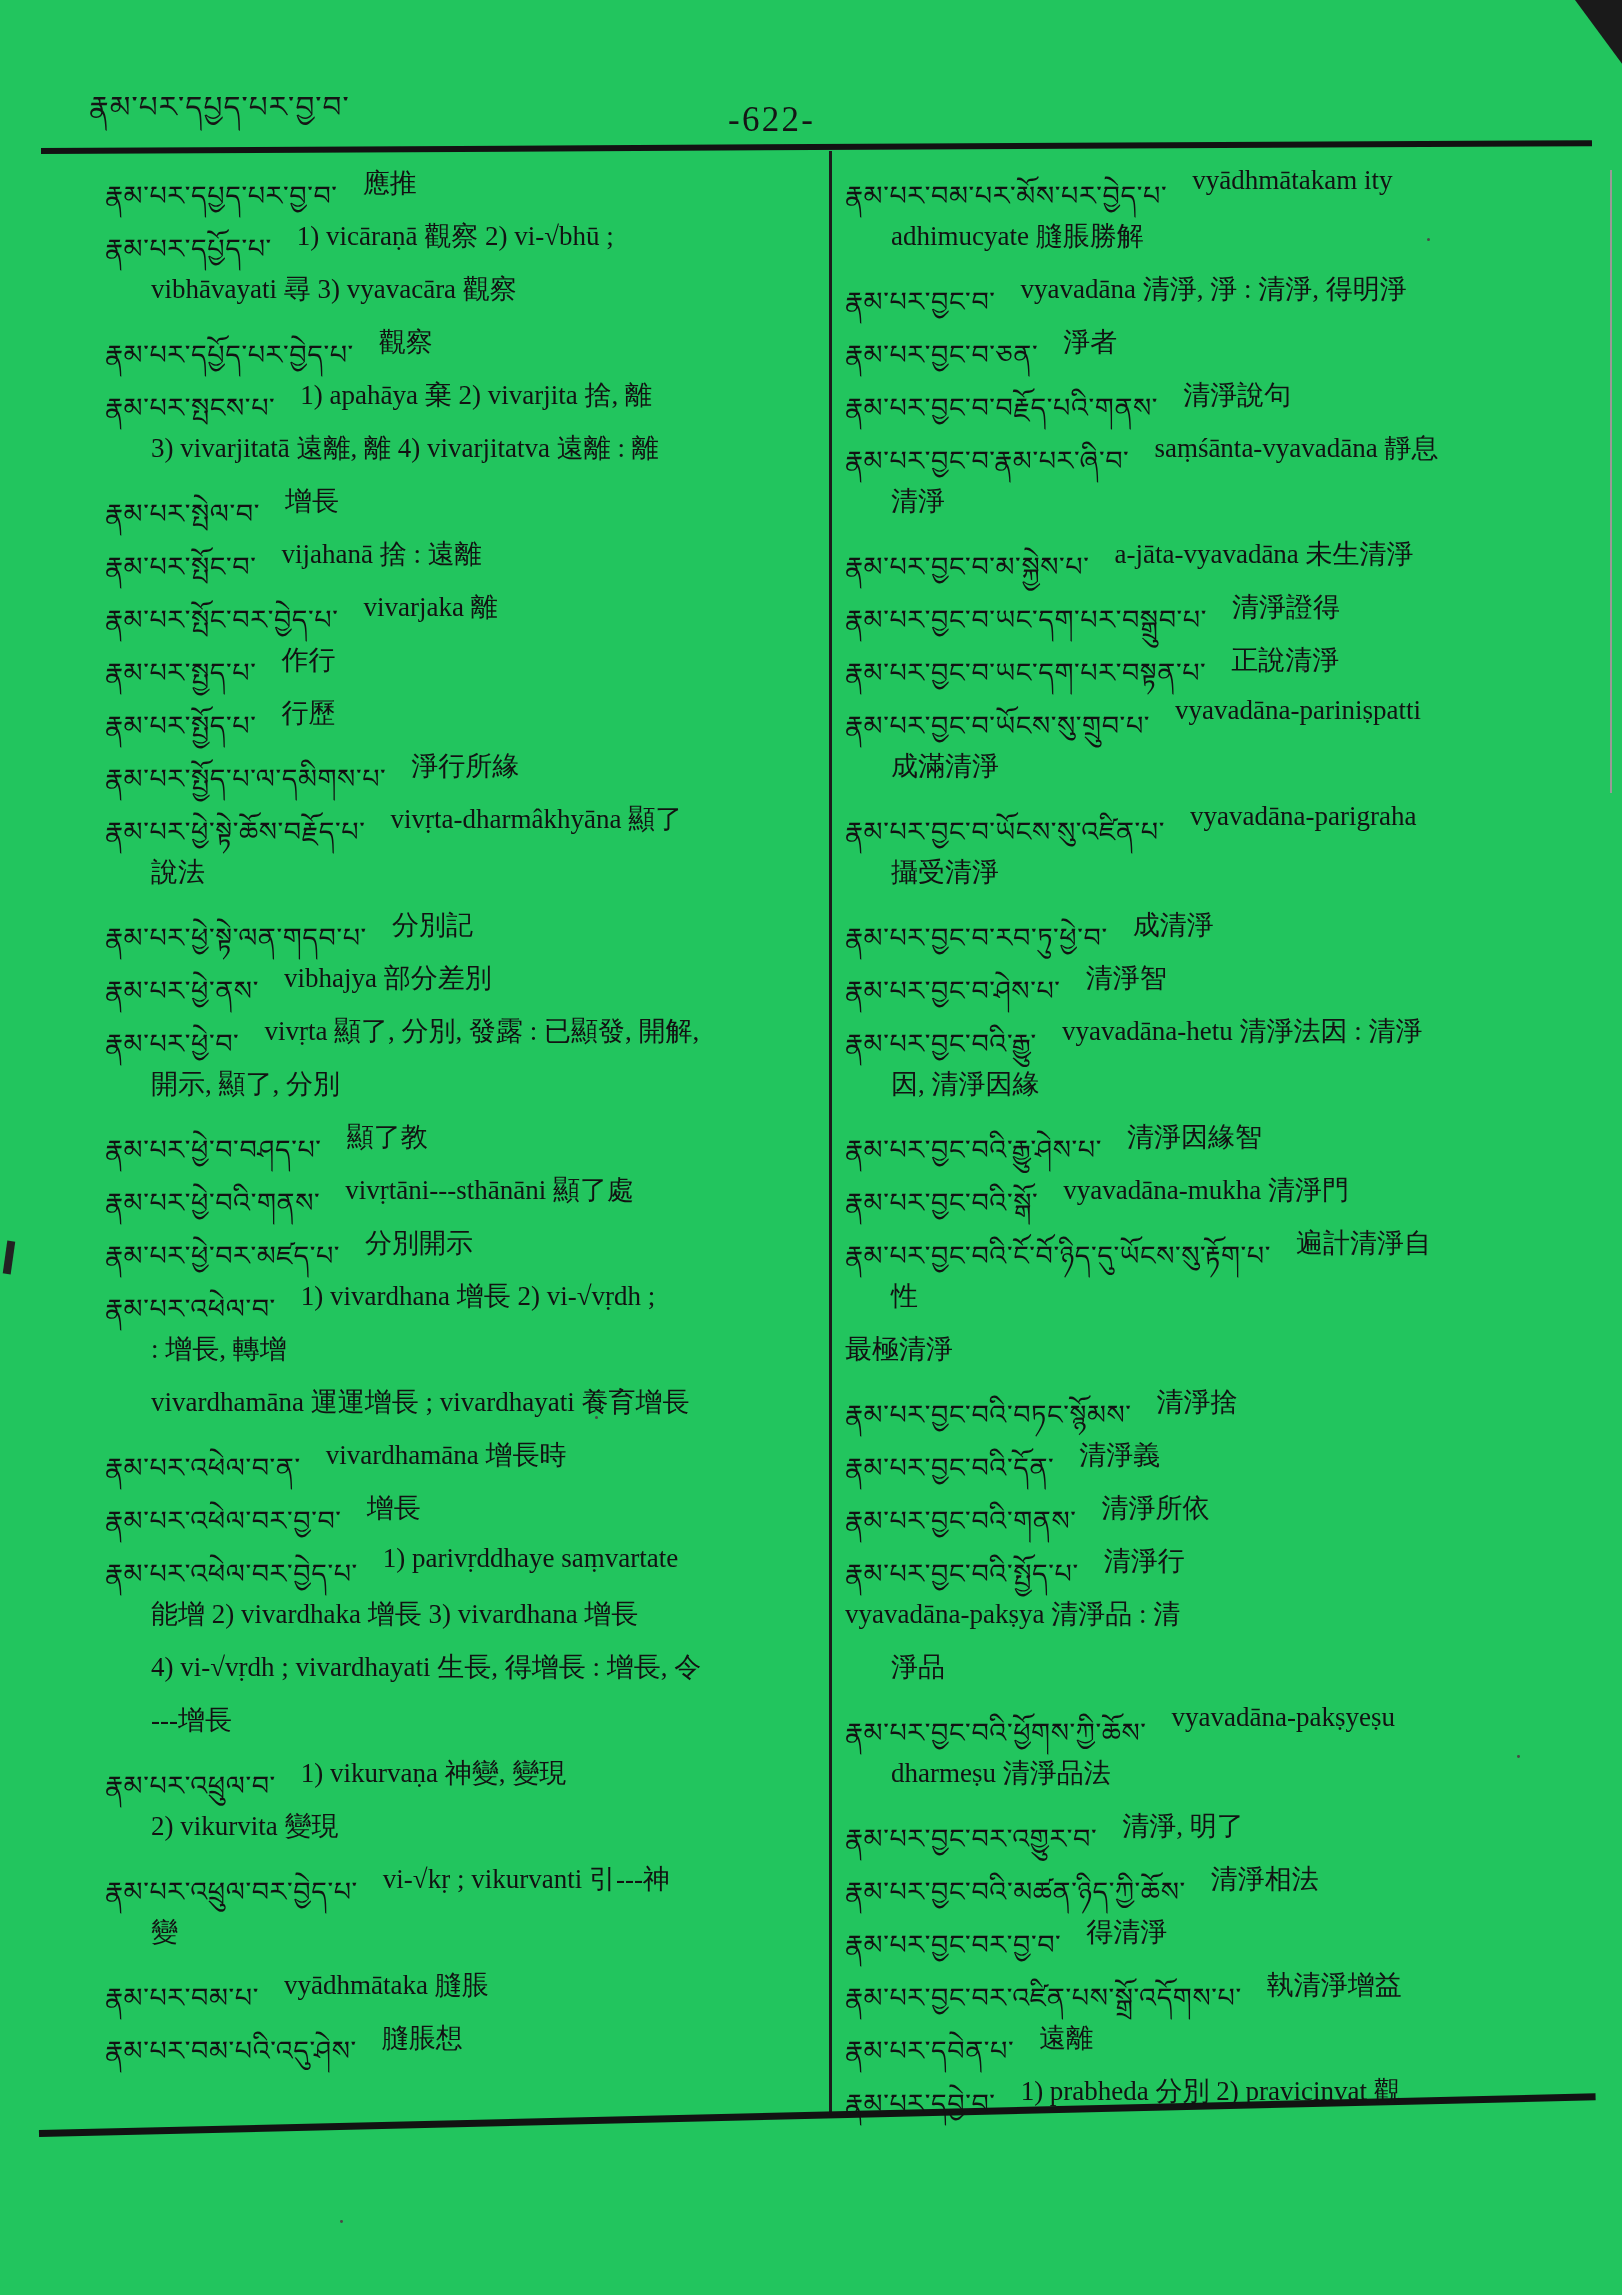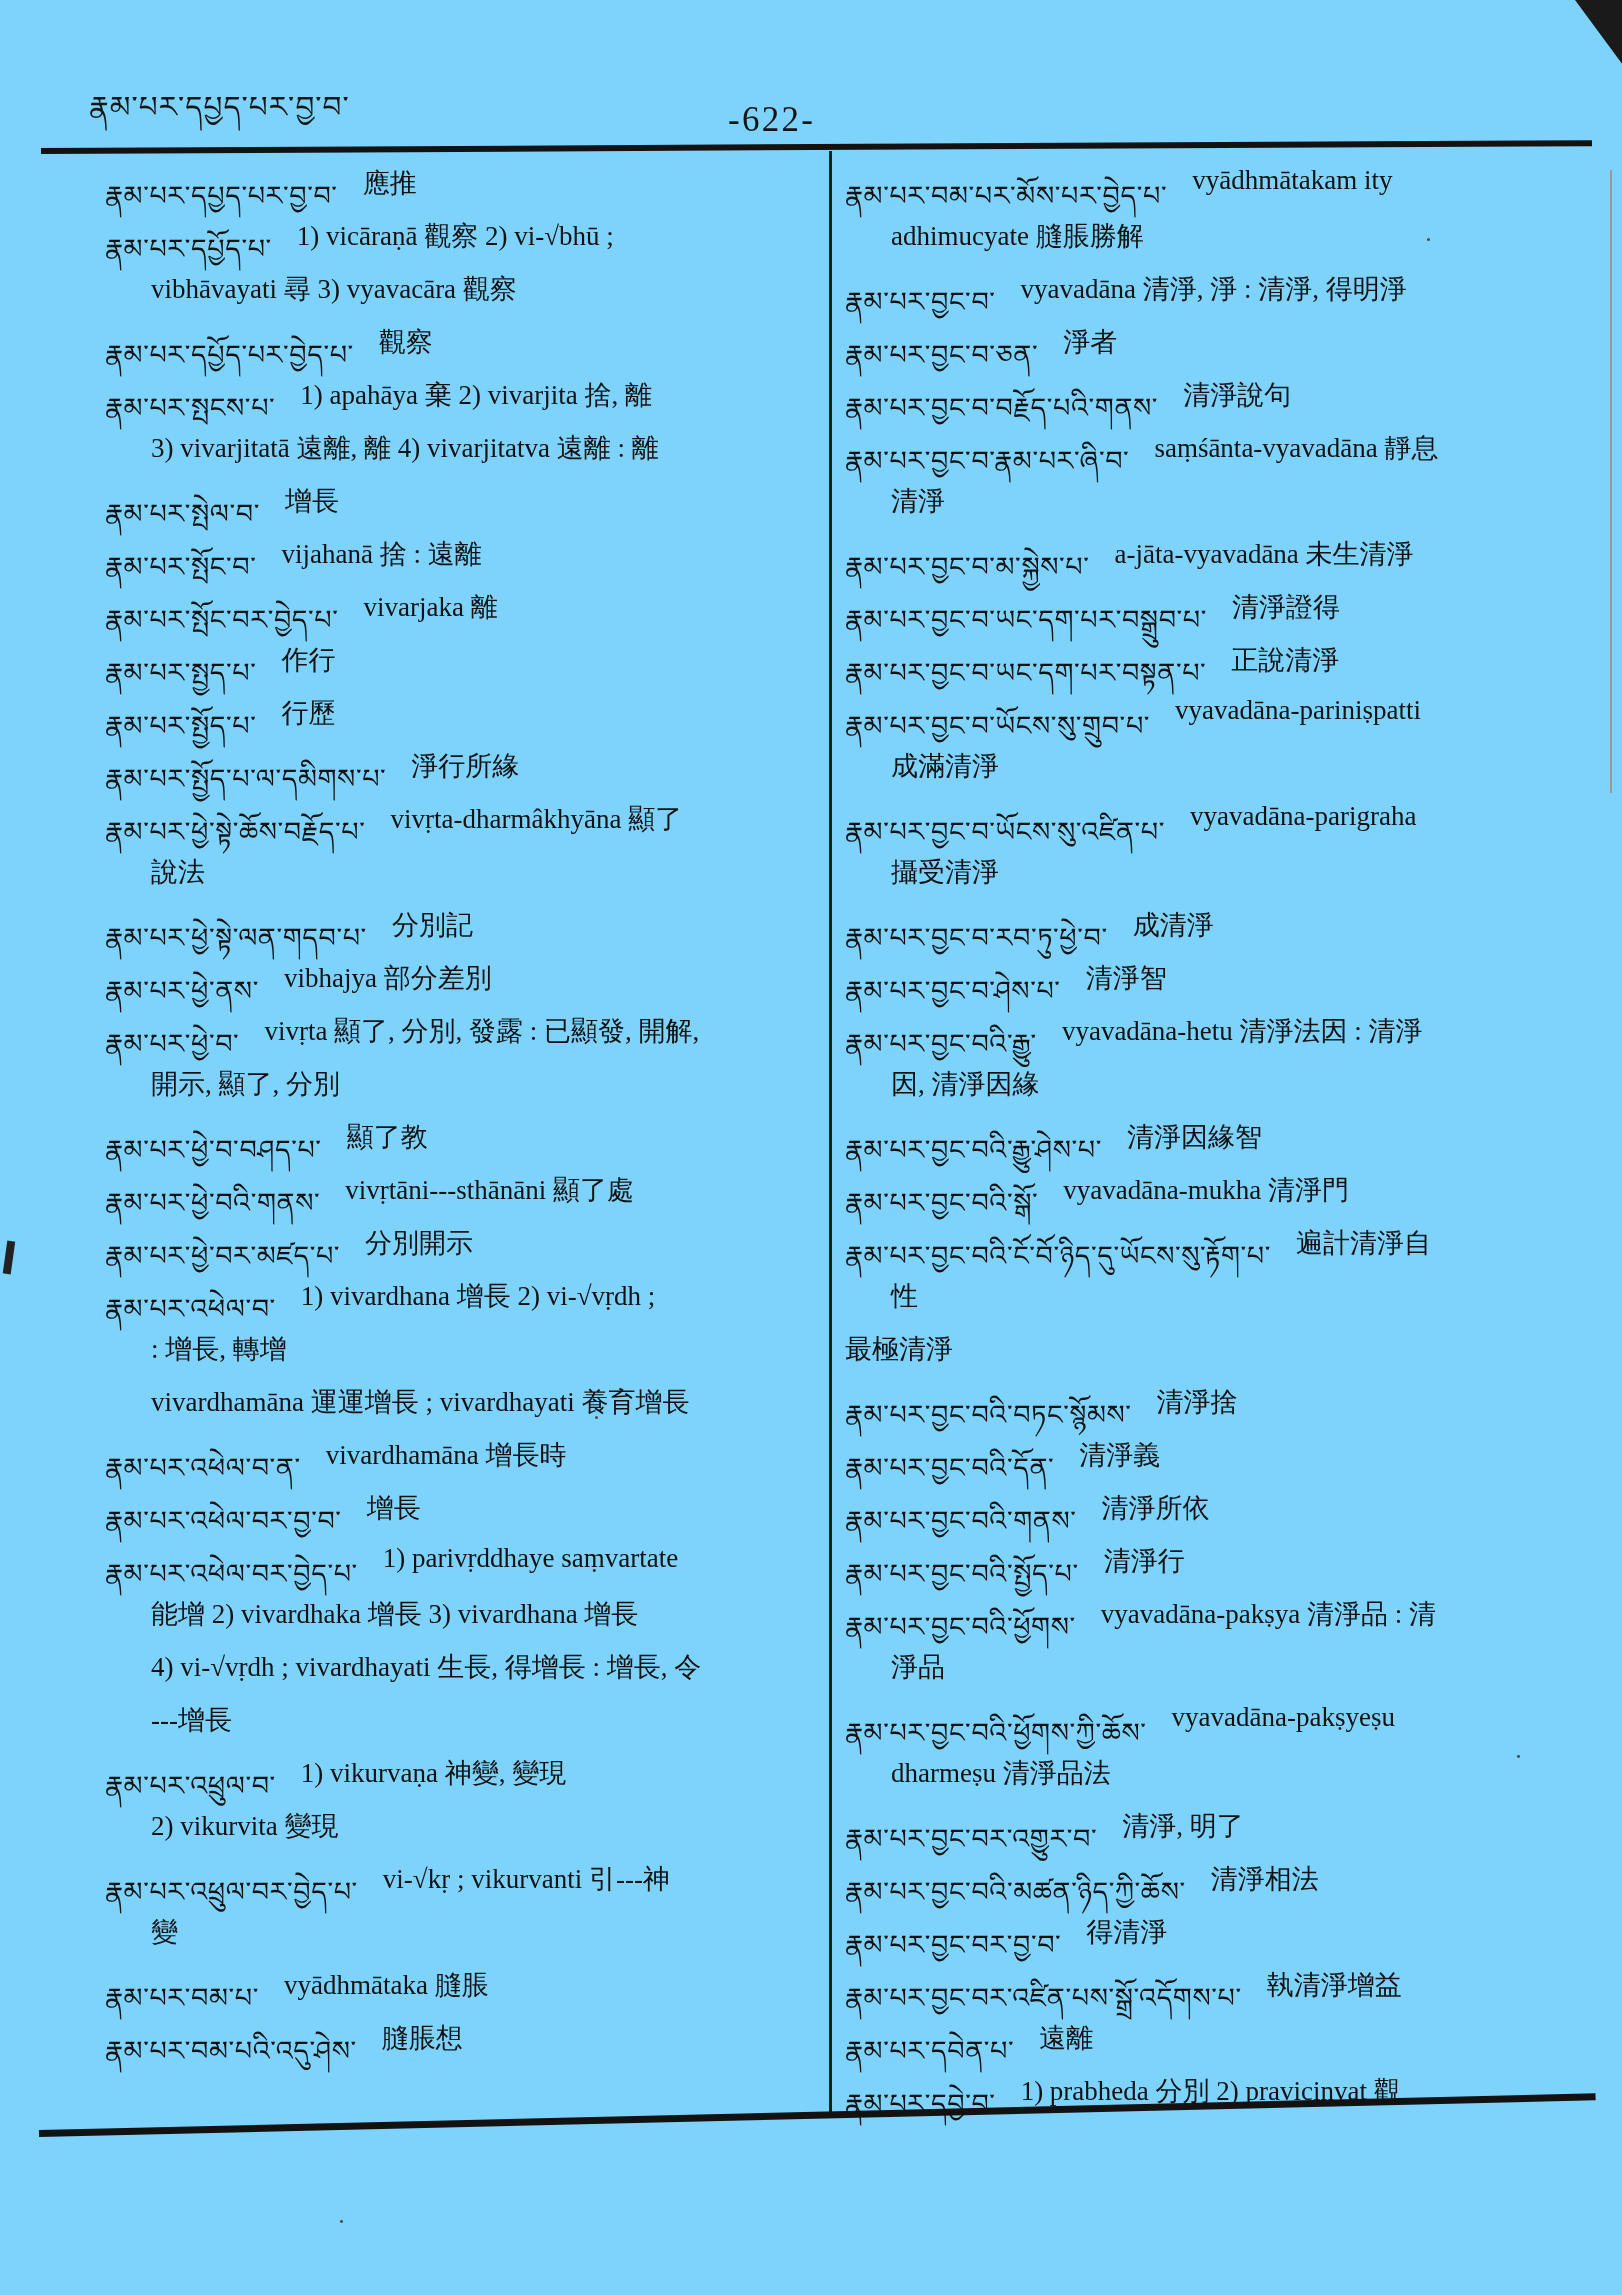--- a/index.html
+++ b/index.html
@@ -5,21 +5,21 @@
   html, body {
     margin: 0;
     padding: 0;
     background: #e8e8e6;
     font-family: "DejaVu Sans", sans-serif;
   }
   #page {
     position: relative;
     width: 1623px;
     height: 2295px;
-    background: #7dd3fc;
+    background: #22c55e;
     overflow: hidden;
     color: #111;
   }
   
   .running-head {
     position: absolute;
     left: 89px;
     top: 74px;
     font-size: 29.4px;
     letter-spacing: 1.1px;
@@ -374,21 +374,20 @@
       </div>
       <div class="entry-line">
         <span class="tib">རྣམ་པར་བྱང་བའི་གནས་</span>
         <span class="rest">清淨所依</span>
       </div>
       <div class="entry-line">
         <span class="tib">རྣམ་པར་བྱང་བའི་སྤྱོད་པ་</span>
         <span class="rest">清淨行</span>
       </div>
       <div class="entry-line">
-        <span class="tib">རྣམ་པར་བྱང་བའི་ཕྱོགས་</span>
         <span class="rest">vyavadāna-pakṣya 清淨品 : 清</span>
       </div>
       <div class="entry-line indent">
         <span class="rest">淨品</span>
       </div>
       <div class="entry-line">
         <span class="tib">རྣམ་པར་བྱང་བའི་ཕྱོགས་ཀྱི་ཆོས་</span>
         <span class="rest">vyavadāna-pakṣyeṣu</span>
       </div>
       <div class="entry-line indent">

